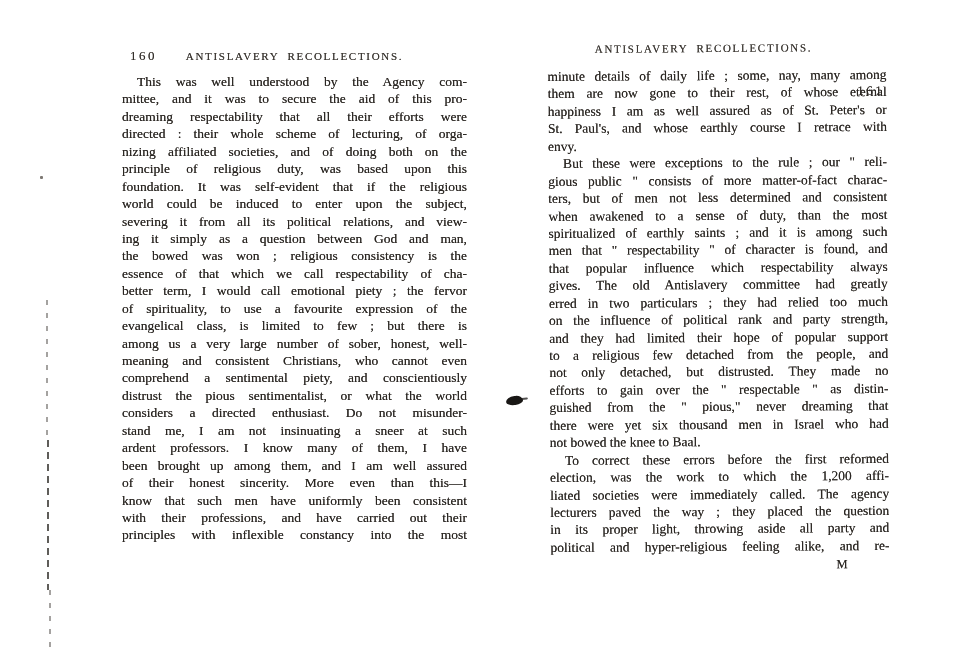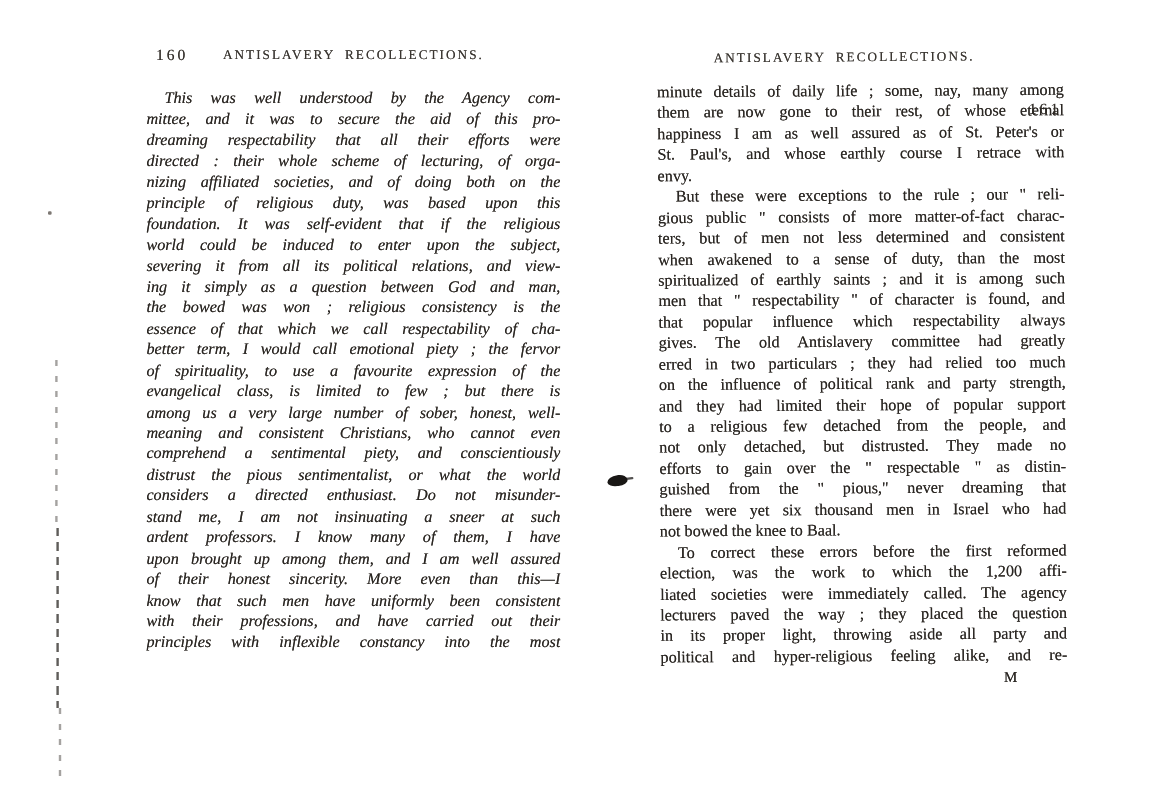--- a/index.html
+++ b/index.html
@@ -49,27 +49,27 @@
     transform:rotate(-7deg);
   }
   .ink-blot::after{
     content:"";position:absolute;right:-5px;top:3px;width:7px;height:2px;
     background:rgba(25,23,21,0.75);border-radius:1px;
   }
 </style>
 </head>
 <body>
 
-<div class="page" style="left:122px; top:40px; width:345px;">
+<div class="page" style="left:122px; top:50px; width:345px;">
   <div class="running-head-row">
     <span class="pagenum left">160</span>
     <span class="head-center">ANTISLAVERY RECOLLECTIONS.</span>
   </div>
 </div>
-<div class="page" style="left:122px; top:73px; width:345px;font-style:italic;">
+<div class="page" style="left:122px; top:73px; width:345px;">
   <div id="left-lines">
       <div class="bl ind">This was well understood by the Agency com-</div>
       <div class="bl">mittee, and it was to secure the aid of this pro-</div>
       <div class="bl">dreaming respectability that all their efforts were</div>
       <div class="bl">directed : their whole scheme of lecturing, of orga-</div>
       <div class="bl">nizing affiliated societies, and of doing both on the</div>
       <div class="bl">principle of religious duty, was based upon this</div>
       <div class="bl">foundation. It was self-evident that if the religious</div>
       <div class="bl">world could be induced to enter upon the subject,</div>
       <div class="bl">severing it from all its political relations, and view-</div>
@@ -79,21 +79,21 @@
       <div class="bl">better term, I would call emotional piety ; the fervor</div>
       <div class="bl">of spirituality, to use a favourite expression of the</div>
       <div class="bl">evangelical class, is limited to few ; but there is</div>
       <div class="bl">among us a very large number of sober, honest, well-</div>
       <div class="bl">meaning and consistent Christians, who cannot even</div>
       <div class="bl">comprehend a sentimental piety, and conscientiously</div>
       <div class="bl">distrust the pious sentimentalist, or what the world</div>
       <div class="bl">considers a directed enthusiast. Do not misunder-</div>
       <div class="bl">stand me, I am not insinuating a sneer at such</div>
       <div class="bl">ardent professors. I know many of them, I have</div>
-      <div class="bl">upon brought up among them, and I am well assured</div>
+      <div class="bl">been brought up among them, and I am well assured</div>
       <div class="bl">of their honest sincerity. More even than this—I</div>
       <div class="bl">know that such men have uniformly been consistent</div>
       <div class="bl">with their professions, and have carried out their</div>
       <div class="bl">principles with inflexible constancy into the most</div>
     </div>
 </div>
 
 <div class="page" style="left:549px; top:42px; width:339px; transform:rotate(-0.4deg);">
   <div class="running-head-row">
     <span class="head-center" style="left:-30px;">ANTISLAVERY RECOLLECTIONS.</span>

